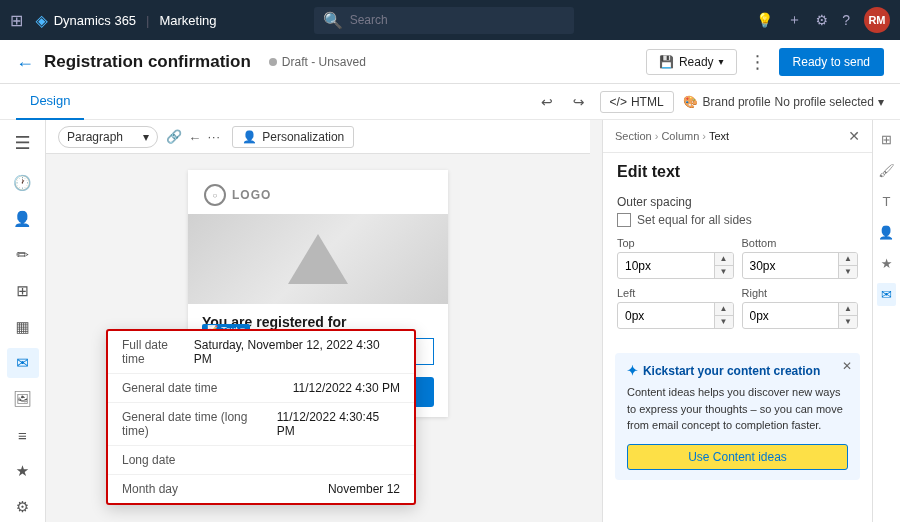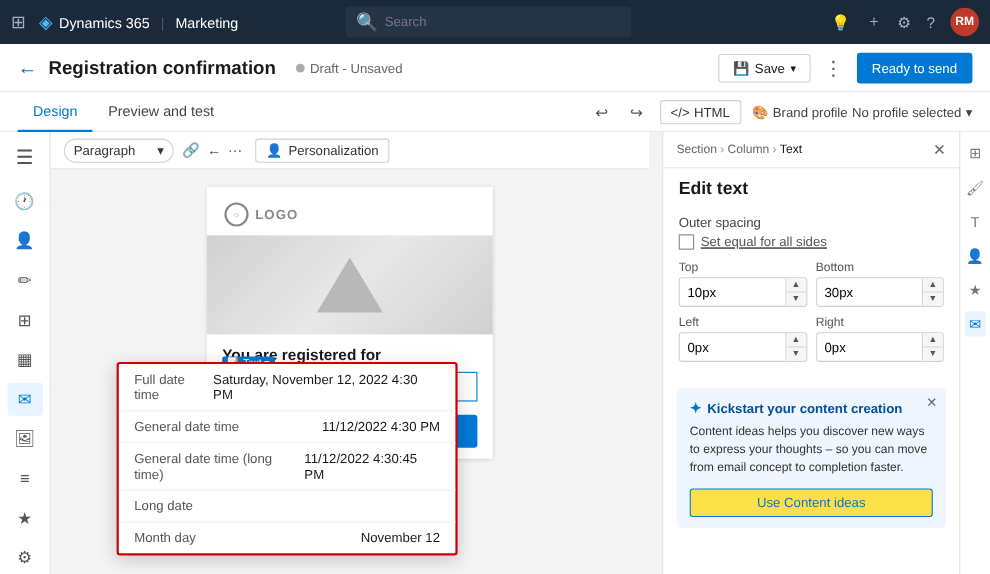--- a/index.html
+++ b/index.html
@@ -160,21 +160,21 @@
       display: flex; align-items: center; justify-content: space-between;
       padding: 8px 12px; border-bottom: 1px solid #e8e8e8;
     }
     .breadcrumb { font-size: 11px; color: #666; display: flex; align-items: center; gap: 3px; }
     .breadcrumb-arrow { color: #999; }
     .breadcrumb-current { color: #1a1a1a; }
     .close-panel { background: none; border: none; font-size: 14px; cursor: pointer; color: #666; }
     .right-panel-title { padding: 10px 14px 6px; font-size: 16px; font-weight: 600; color: #1a1a1a; }
     .panel-section { padding: 8px 14px; }
     .panel-label { font-size: 12px; color: #444; font-weight: 500; margin-bottom: 4px; }
-    .panel-checkbox-row { display: flex; align-items: center; gap: 6px; margin-bottom: 10px; text-decoration: underline; }
+    .panel-checkbox-row { display: flex; align-items: center; gap: 6px; margin-bottom: 10px; }
     .panel-checkbox { width: 14px; height: 14px; border: 1px solid #888; background: #fff; cursor: pointer; }
     .panel-checkbox-label { font-size: 12px; color: #555; }
     .spacing-grid { display: grid; grid-template-columns: 1fr 1fr; gap: 8px; margin-bottom: 8px; }
     .spacing-field-label { font-size: 11px; color: #555; margin-bottom: 3px; }
     .spacing-input {
       display: flex; align-items: center; border: 1px solid #d0d0d0; border-radius: 3px; overflow: hidden;
     }
     .spacing-input input {
       flex: 1; border: none; outline: none; padding: 4px 7px; font-size: 12px; width: 100%;
     }
@@ -236,34 +236,31 @@
 <div class="title-bar">
   <button class="back-btn">←</button>
   <span class="page-title">Registration confirmation</span>
   <div class="draft-badge">
     <span class="draft-dot"></span>
     <span>Draft - Unsaved</span>
   </div>
   <div class="title-actions">
     <button class="save-btn">
       <span>💾</span>
-      <span>Save</span>
+      <span>Ready</span>
       <span class="chevron">▾</span>
     </button>
     <button class="more-btn">⋮</button>
     <button class="ready-btn">Ready to send</button>
   </div>
 </div>
 
 <div class="toolbar">
   <div class="tab-item active">
     <span>Design</span>
-  </div>
-  <div class="tab-item">
-    <span>Preview and test</span>
   </div>
   <div class="toolbar-spacer"></div>
   <div class="toolbar-right">
     <button class="toolbar-icon-btn">↩</button>
     <button class="toolbar-icon-btn">↪</button>
     <button class="html-btn">
       <span>&lt;/&gt;</span>
       <span>HTML</span>
     </button>
     <div class="brand-profile">

